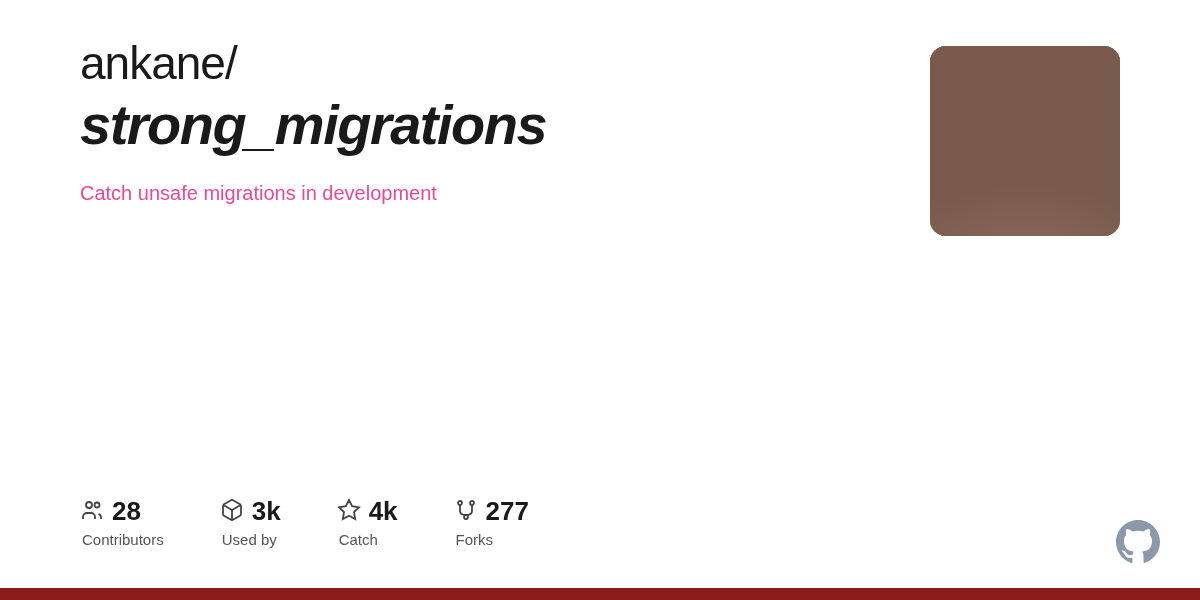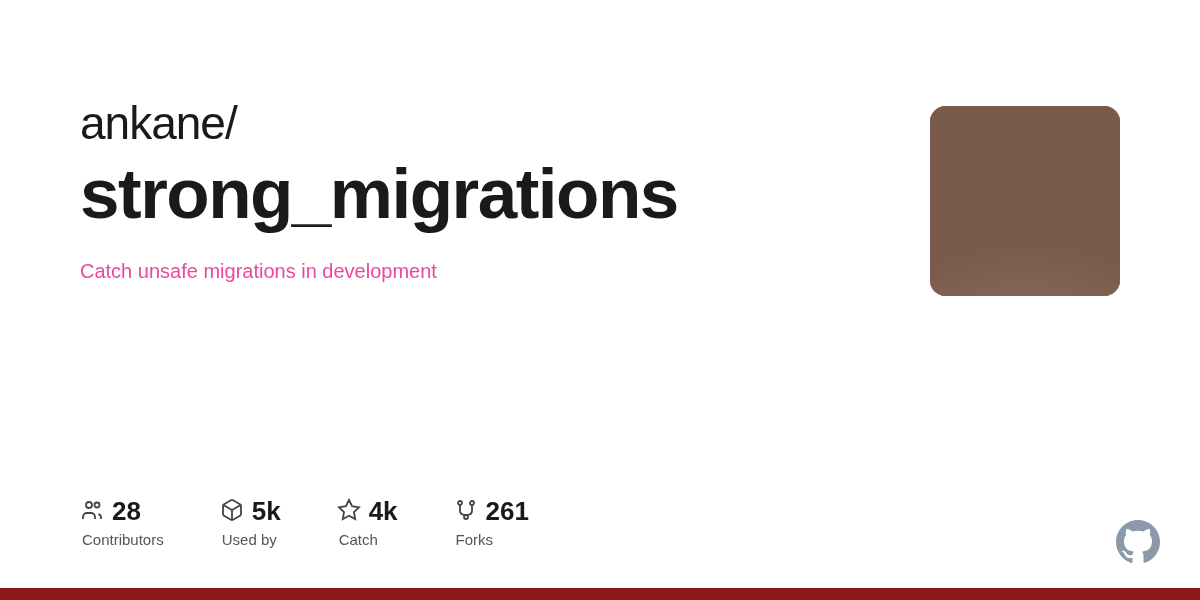--- a/index.html
+++ b/index.html
@@ -15,21 +15,21 @@
       font-family: -apple-system, BlinkMacSystemFont, 'Segoe UI', Helvetica, Arial, sans-serif;
       display: flex;
       flex-direction: column;
       overflow: hidden;
     }
 
     .main-content {
       flex: 1;
       display: flex;
       flex-direction: row;
-      padding: 96px 80px 40px 80px;
+      padding: 36px 80px 40px 80px;
       position: relative;
     }
 
     .left-section {
       flex: 1;
       display: flex;
       flex-direction: column;
     }
 
     .repo-title-block {
@@ -38,25 +38,26 @@
 
     .repo-owner {
       font-size: 46px;
       font-weight: 400;
       color: #1a1a1a;
       line-height: 1.2;
       letter-spacing: -1px;
     }
 
     .repo-name {
-      font-size: 71px;
+      font-size: 56px;
       font-weight: 700;
       color: #1a1a1a;
       line-height: 1.2;
       letter-spacing: -1.5px;
+      font-style: italic;
     }
 
     .repo-description {
       font-size: 20px;
       color: #ec4899;
       margin-bottom: 60px;
       font-weight: 400;
     }
 
     .stats-row {
@@ -183,21 +184,21 @@
 
       <div class="stat-item">
         <div class="stat-top">
           <span class="stat-icon">
             <svg width="24" height="24" viewBox="0 0 24 24" fill="none" stroke="#444" stroke-width="1.8">
               <path d="M21 16V8a2 2 0 0 0-1-1.73l-7-4a2 2 0 0 0-2 0l-7 4A2 2 0 0 0 3 8v8a2 2 0 0 0 1 1.73l7 4a2 2 0 0 0 2 0l7-4A2 2 0 0 0 21 16z"></path>
               <polyline points="3.27 6.96 12 12.01 20.73 6.96"></polyline>
               <line x1="12" y1="22.08" x2="12" y2="12"></line>
             </svg>
           </span>
-          <span class="stat-number">5k</span>
+          <span class="stat-number">3k</span>
         </div>
         <span class="stat-label">Used by</span>
       </div>
 
       <div class="stat-item">
         <div class="stat-top">
           <span class="stat-icon">
             <svg width="24" height="24" viewBox="0 0 24 24" fill="none" stroke="#444" stroke-width="1.8">
               <polygon points="12 2 15.09 8.26 22 9.27 17 14.14 18.18 21.02 12 17.77 5.82 21.02 7 14.14 2 9.27 8.91 8.26 12 2"></polygon>
             </svg>
@@ -213,21 +214,21 @@
             <svg width="24" height="24" viewBox="0 0 24 24" fill="none" stroke="#444" stroke-width="1.8">
               <circle cx="6" cy="5" r="2"></circle>
               <circle cx="18" cy="5" r="2"></circle>
               <circle cx="12" cy="19" r="2"></circle>
               <line x1="6" y1="7" x2="6" y2="13"></line>
               <line x1="18" y1="7" x2="18" y2="13"></line>
               <path d="M6 13 Q6 17 12 17"></path>
               <path d="M18 13 Q18 17 12 17"></path>
             </svg>
           </span>
-          <span class="stat-number">261</span>
+          <span class="stat-number">277</span>
         </div>
         <span class="stat-label">Forks</span>
       </div>
 
     </div>
   </div>
 
   <div class="right-section">
     <div class="avatar-container">
       <div class="avatar-face"></div>

